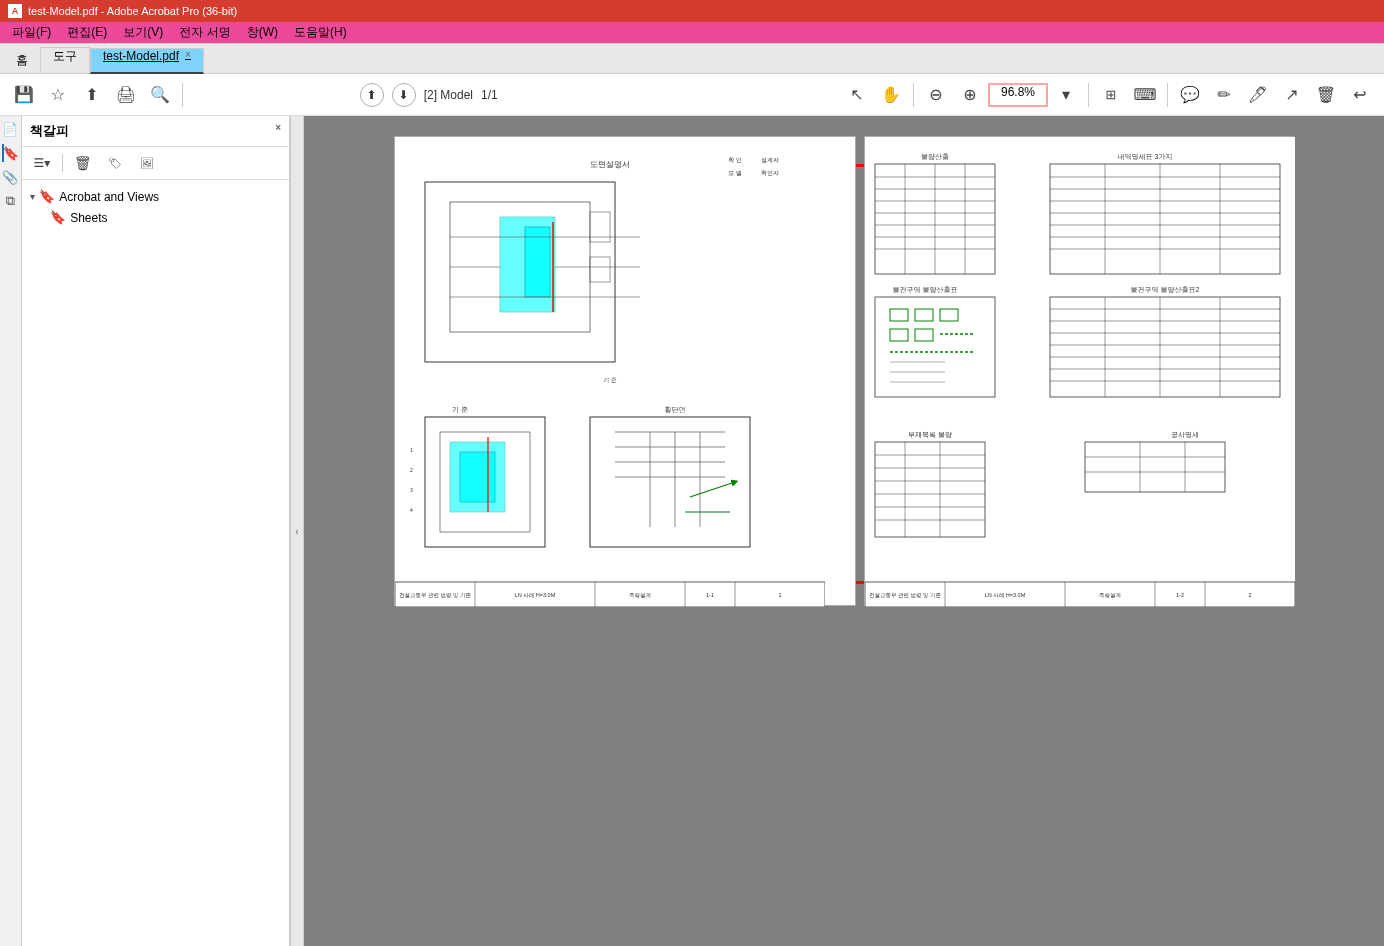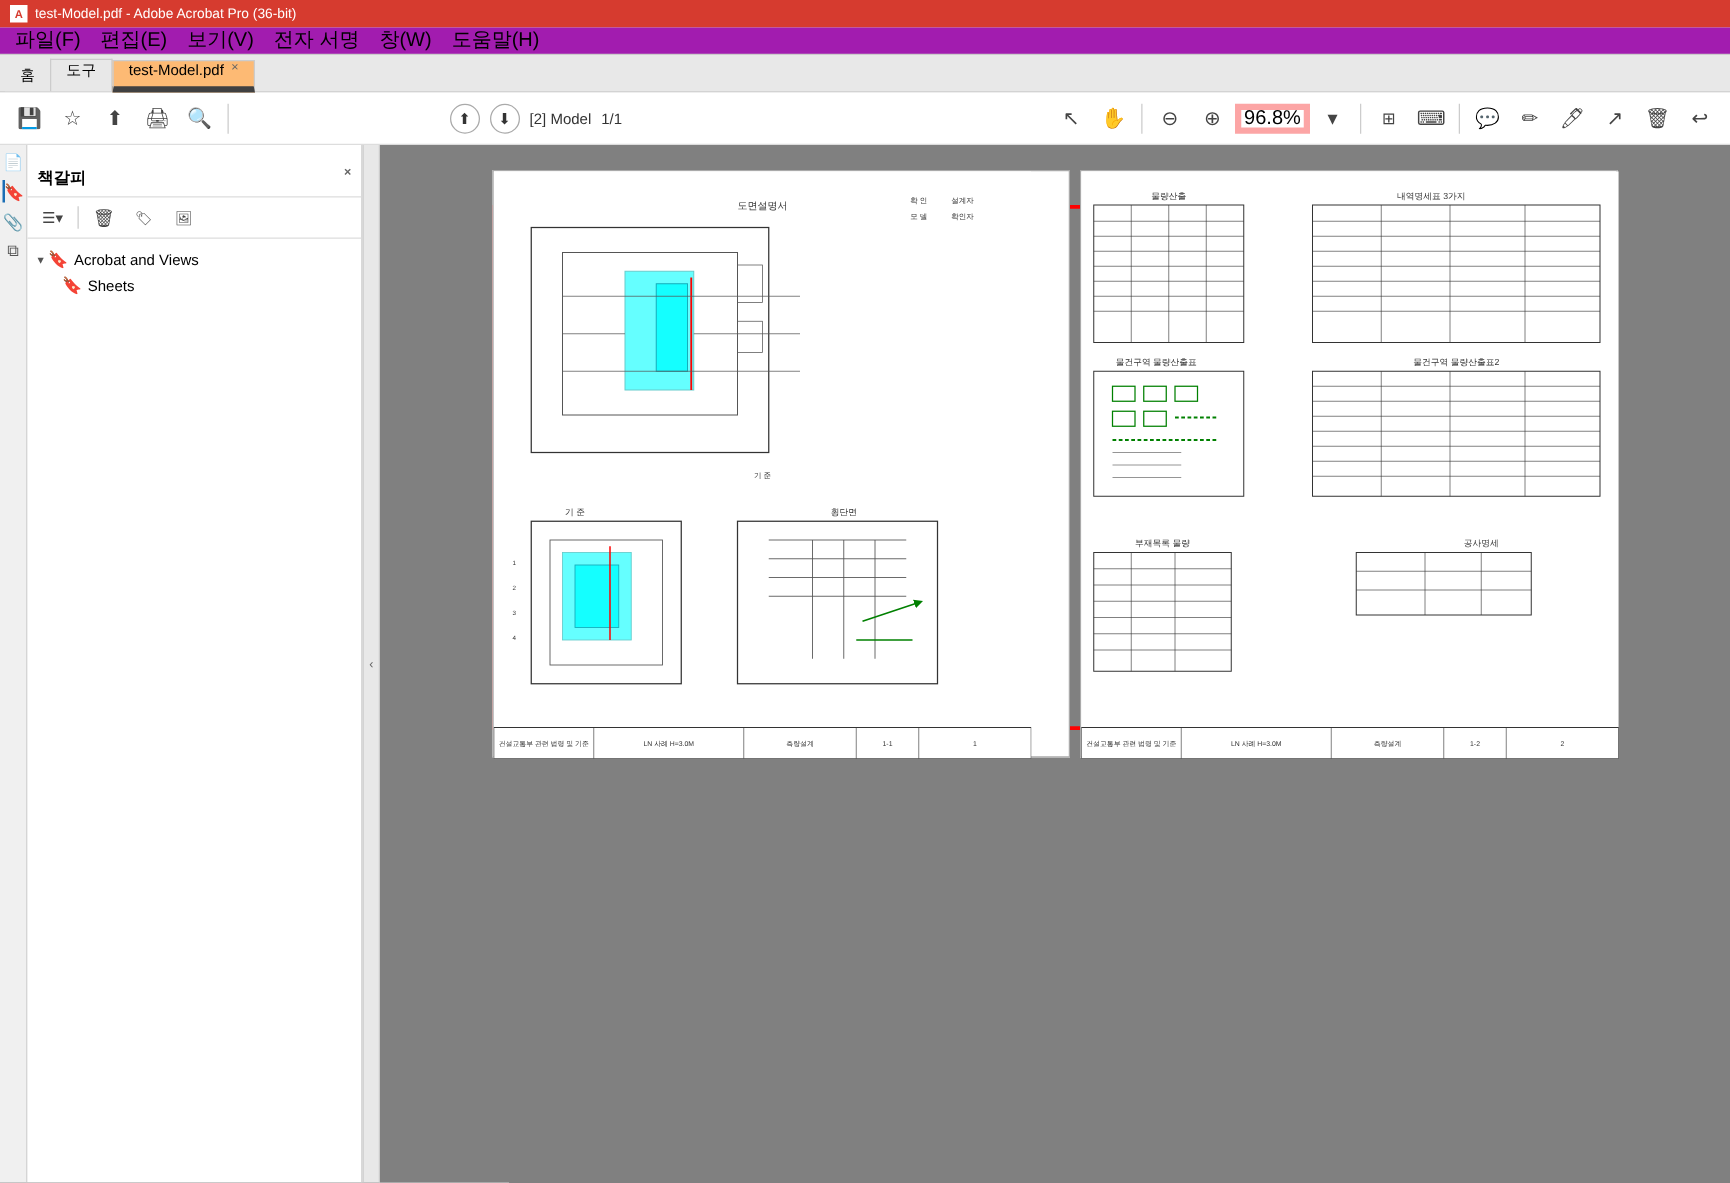--- a/index.html
+++ b/index.html
@@ -20,27 +20,27 @@
       background: white;
       margin-right: 6px;
       display: inline-flex; align-items: center; justify-content: center;
       color: #d63b2f;
       font-weight: bold;
       font-size: 9px;
     }
 
     
     .menu-bar {
-      background: #a21caf;
+      background: #ec4899;
       height: 22px;
       display: flex;
       align-items: center;
       padding: 0 4px;
       border-bottom: 1px solid #ccc;
-      font-size: 16px;
+      font-size: 12px;
     }
     .menu-item {
       padding: 2px 8px;
       cursor: pointer;
     }
 
     
     .tab-bar {
       background: #e8e8e8;
       height: 30px;
@@ -55,23 +55,24 @@
       display: flex;
       align-items: flex-start;
       background: #e8e8e8;
       border: 1px solid #ccc;
       border-bottom: none;
       font-size: 12px;
       cursor: pointer;
       gap: 6px;
     }
     .tab.active {
-      background: #fdba74;
-      border-bottom: 5px solid #404040;
+      background: #7dd3fc;
+      border-bottom: 2px solid #404040;
       margin-bottom: -1px;
+      text-decoration: underline;
     }
     .tab-home {
       background: #e8e8e8;
       border: none;
       padding: 0 12px;
       height: 26px;
       display: flex; align-items: center;
       font-size: 12px;
       cursor: pointer;
     }
@@ -110,23 +111,23 @@
       width: 24px; height: 24px;
       border: 1px solid #aaa;
       background: white;
       border-radius: 50%;
       display: flex; align-items: center; justify-content: center;
       cursor: pointer;
       font-size: 12px;
     }
     .zoom-display {
       width: 60px; height: 24px;
-      border: 5px solid #fca5a5;
-      display: flex; align-items: center; justify-content: center;
-      font-size: 16px;
+      border: 2px solid #fca5a5;
+      display: flex; justify-content: center;
+      font-size: 12px;
       background: white;
     }
 
     
     .main-layout {
       display: flex;
       height: calc(946px - 22px - 22px - 30px - 42px);
     }
 
     
@@ -158,21 +159,20 @@
       flex-direction: column;
     }
     .bookmarks-header {
       display: flex;
       align-items: flex-start;
       justify-content: space-between;
       padding: 6px 8px;
       border-bottom: 1px solid #ddd;
       font-size: 13px;
       font-weight: 600;
-      margin-top: 11px;
     }
     .bookmarks-toolbar {
       display: flex;
       align-items: center;
       padding: 4px 6px;
       gap: 4px;
       border-bottom: 1px solid #ddd;
     }
     .bm-btn {
       width: 28px; height: 24px;

